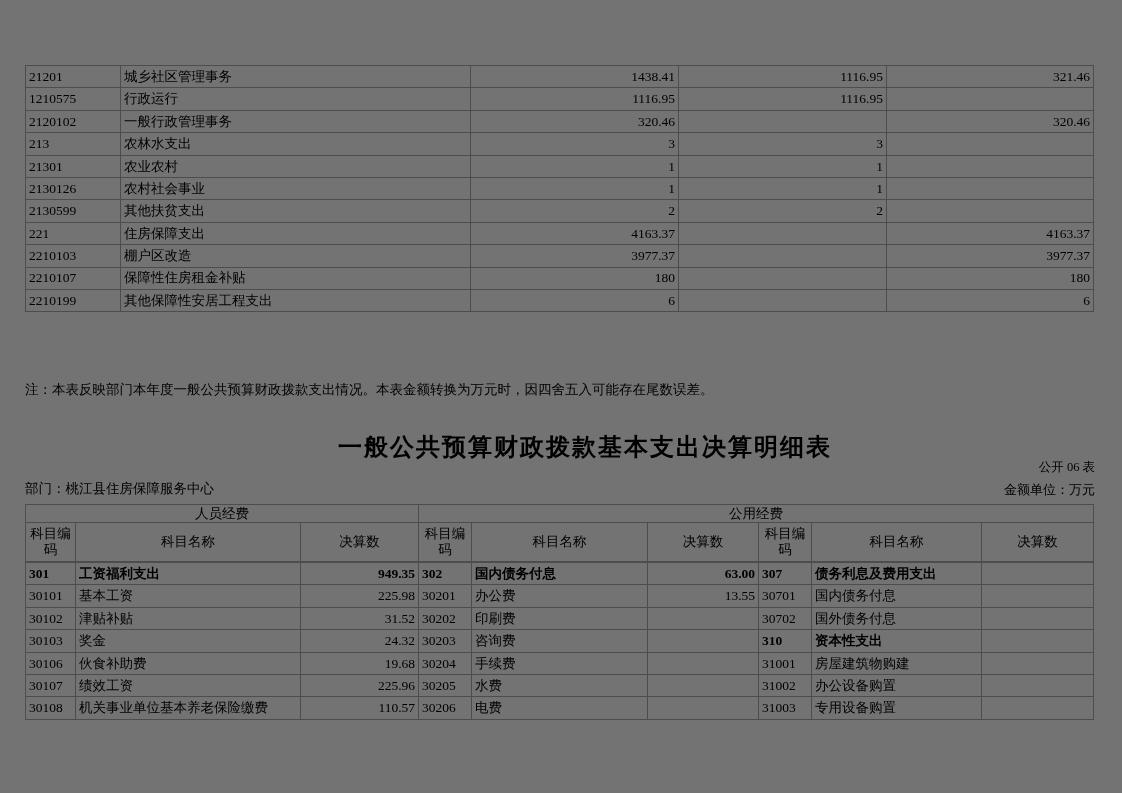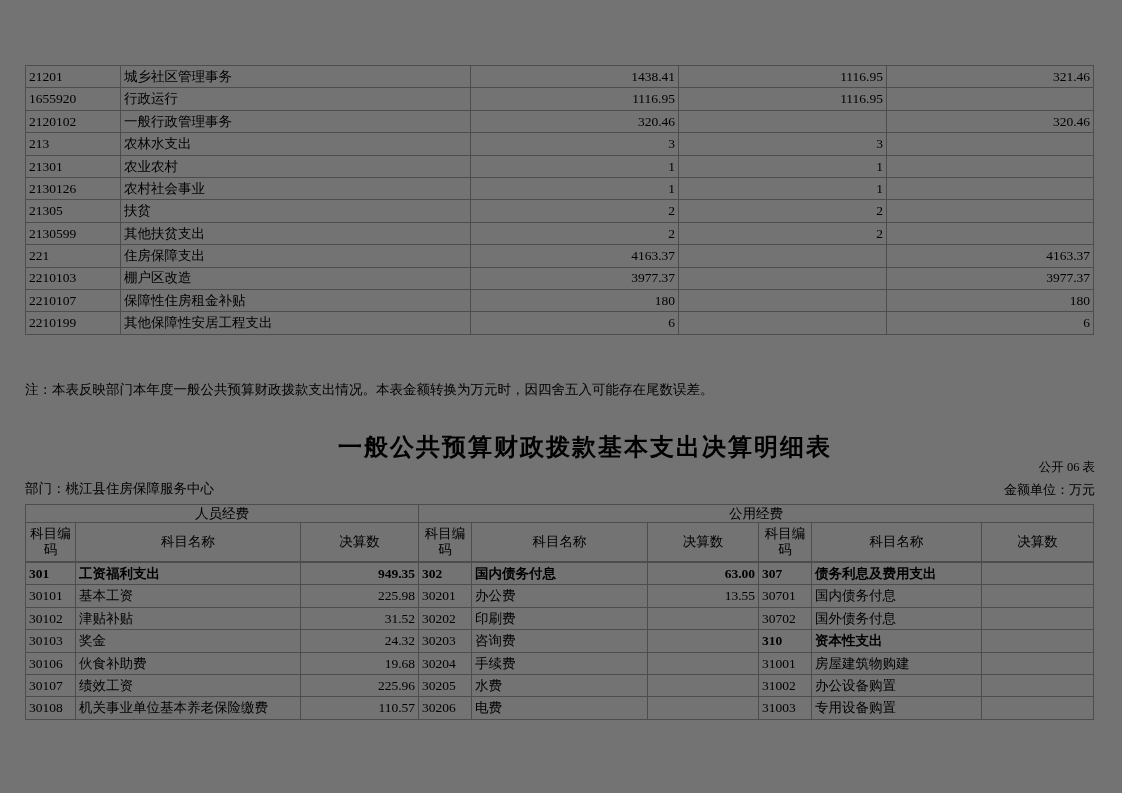--- a/index.html
+++ b/index.html
@@ -49,21 +49,21 @@
     </colgroup>
     <tbody>
         <tr>
           <td>21201</td>
           <td>城乡社区管理事务</td>
           <td class="num">1438.41</td>
           <td class="num">1116.95</td>
           <td class="num">321.46</td>
         </tr>
         <tr>
-          <td>1655920</td>
+          <td>1210575</td>
           <td>行政运行</td>
           <td class="num">1116.95</td>
           <td class="num">1116.95</td>
           <td class="num"></td>
         </tr>
         <tr>
           <td>2120102</td>
           <td>一般行政管理事务</td>
           <td class="num">320.46</td>
           <td class="num"></td>
@@ -81,27 +81,20 @@
           <td>农业农村</td>
           <td class="num">1</td>
           <td class="num">1</td>
           <td class="num"></td>
         </tr>
         <tr>
           <td>2130126</td>
           <td>农村社会事业</td>
           <td class="num">1</td>
           <td class="num">1</td>
-          <td class="num"></td>
-        </tr>
-        <tr>
-          <td>21305</td>
-          <td>扶贫</td>
-          <td class="num">2</td>
-          <td class="num">2</td>
           <td class="num"></td>
         </tr>
         <tr>
           <td>2130599</td>
           <td>其他扶贫支出</td>
           <td class="num">2</td>
           <td class="num">2</td>
           <td class="num"></td>
         </tr>
         <tr>

